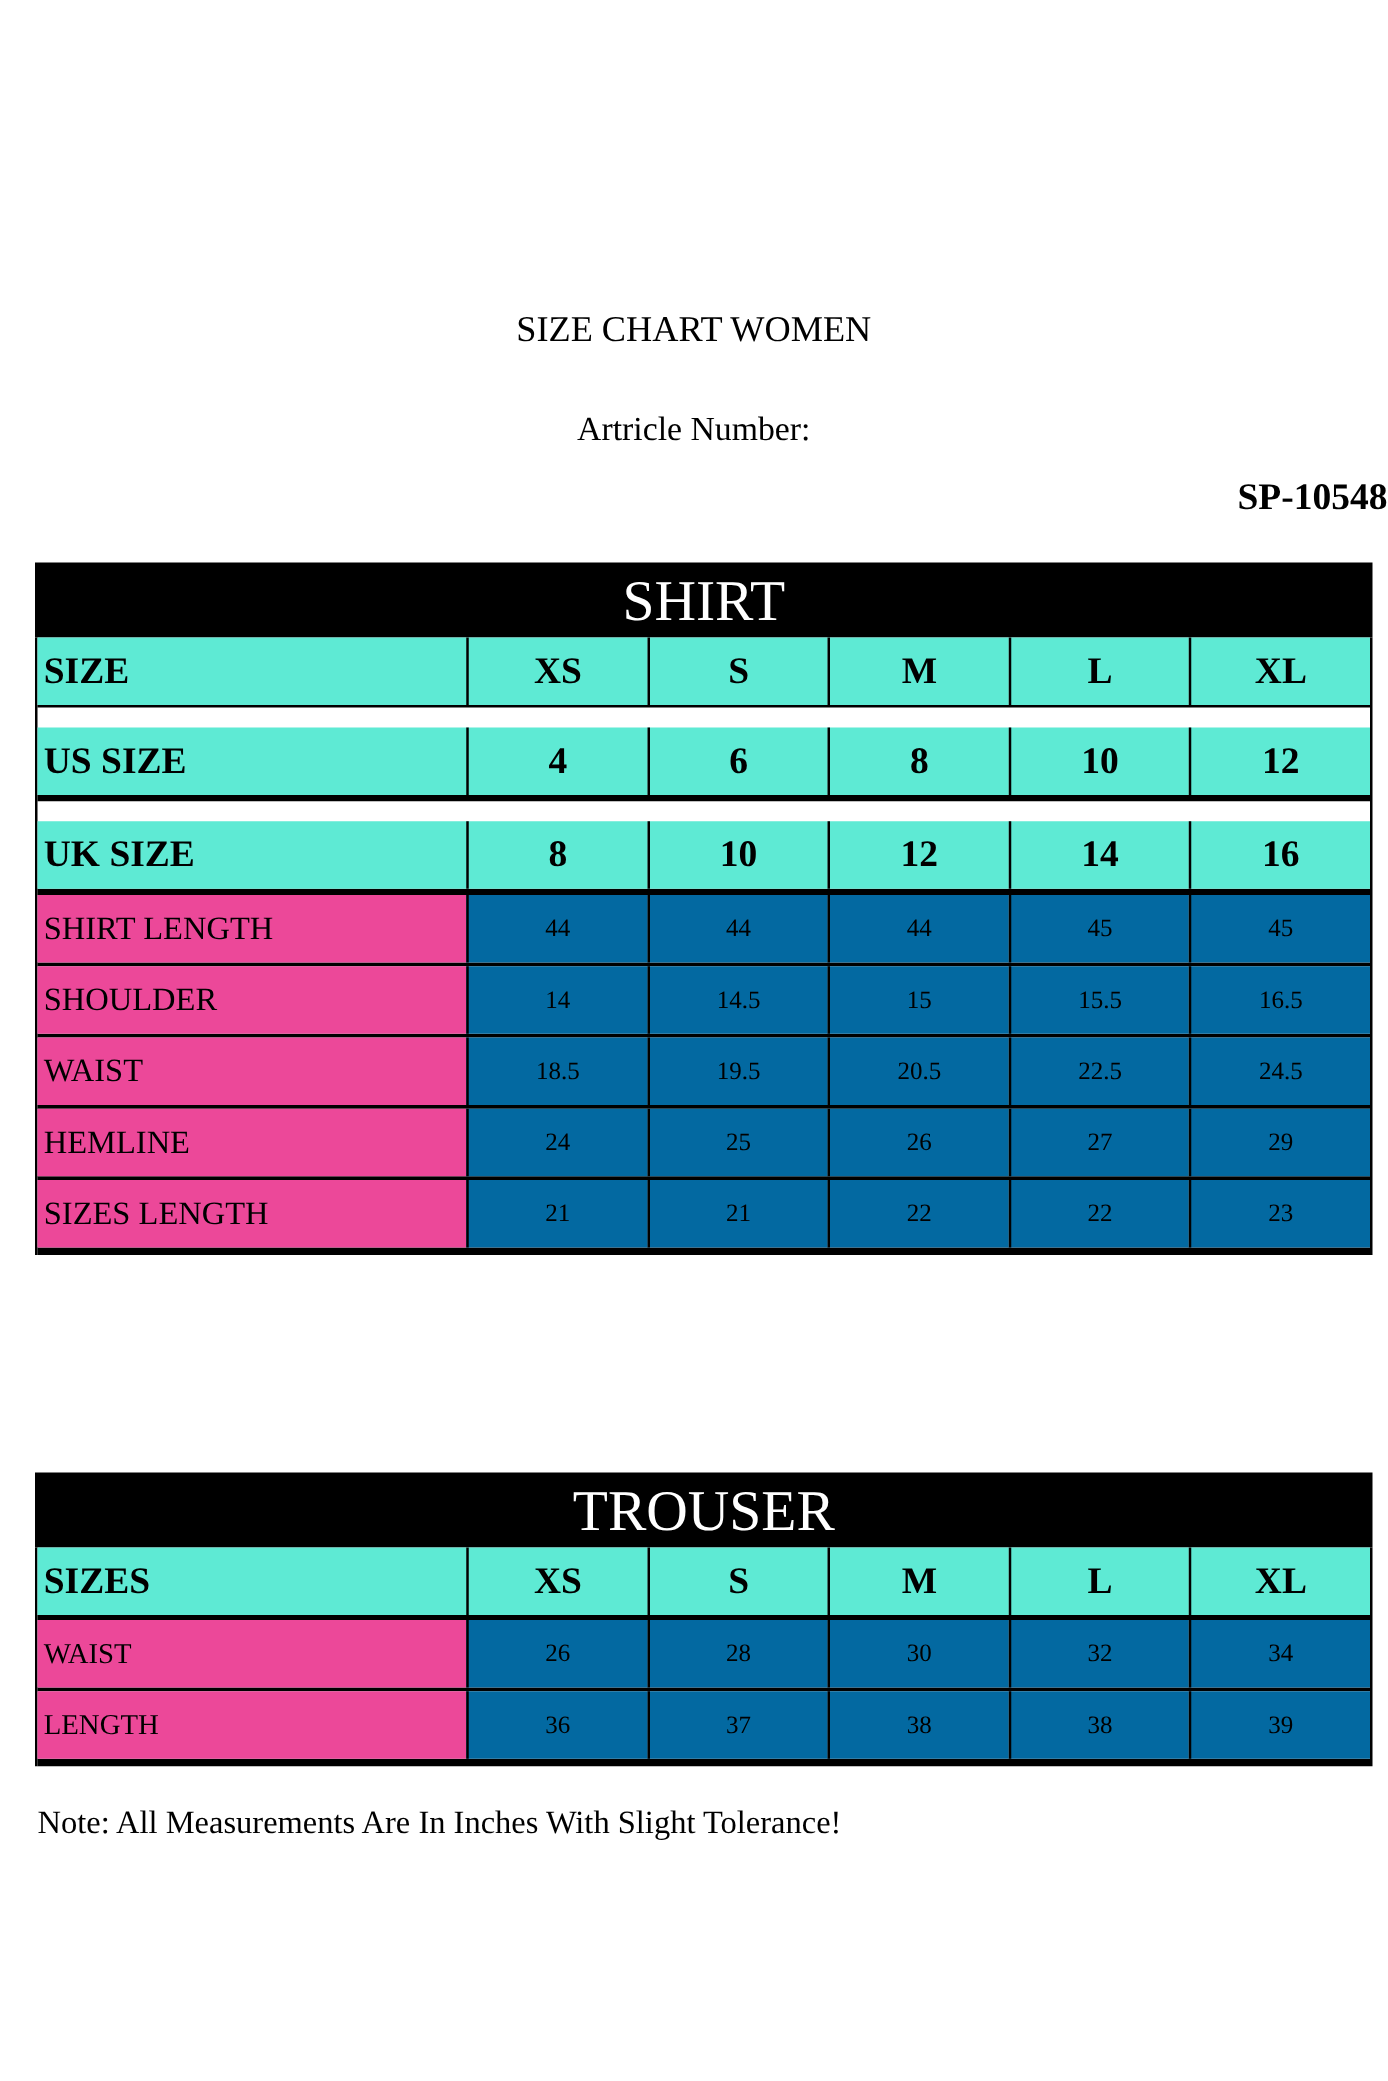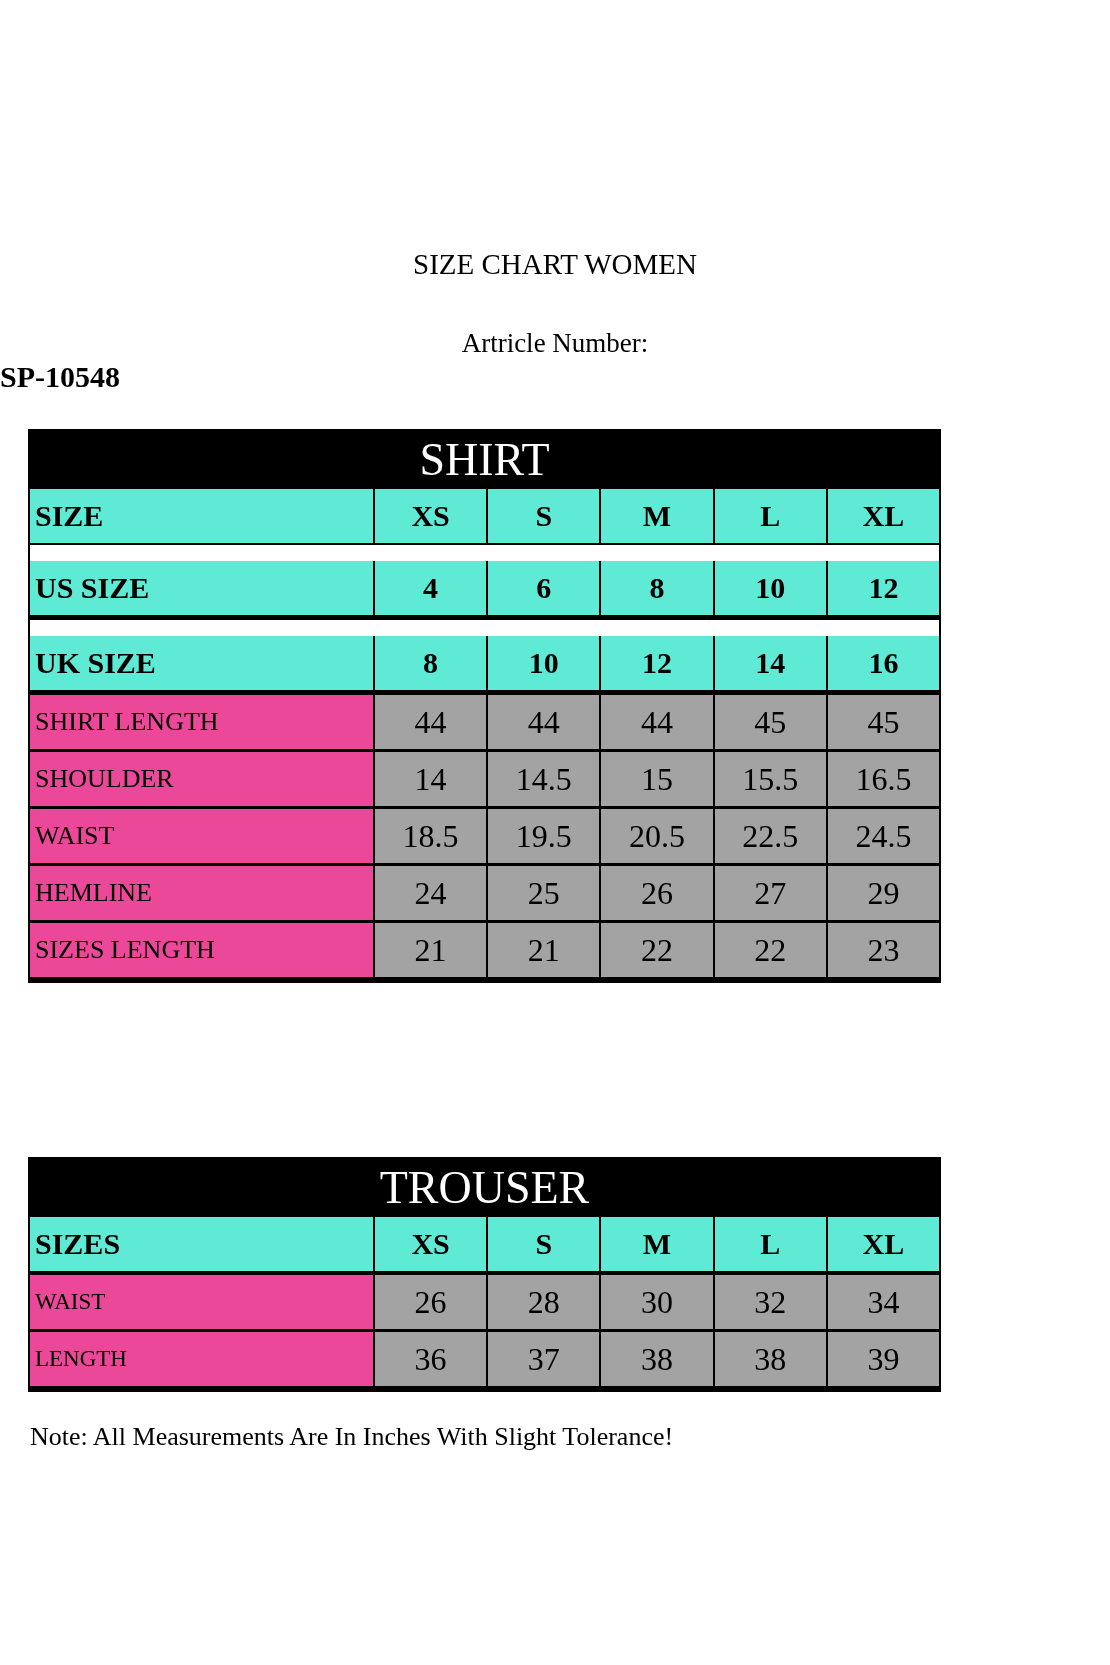--- a/index.html
+++ b/index.html
@@ -7,23 +7,23 @@
     width:1110px; height:1665px; background:#ffffff; color:#000000;
     font-family:"Liberation Serif", serif; position:relative; overflow:hidden;
   }
   .page-title {
     padding-top:238px; text-align:center; font-size:29px; line-height:52px;
   }
   .article-label {
     margin-top:38px; text-align:center; font-size:27px; line-height:31px;
   }
   .article-number {
-    margin-top:0; text-align:left; font-size:30px; font-weight:bold; line-height:35px;
+    margin-top:21px; text-align:right; font-size:30px; font-weight:bold; line-height:35px;
   }
-  .size-table { margin-left:28px; width:913px; }
+  .size-table { margin-left:28px; width:1070px; }
   .size-table.shirt   { margin-top:35px; }
   .size-table.trouser { margin-top:174px; }
   .band {
     height:60px; background:#000000; color:#ffffff; font-size:46px;
     display:flex; align-items:center; justify-content:center;
   }
   .rows { border-left:2px solid #000; border-right:2px solid #000; }
   .row {
     display:grid; grid-template-columns:343px repeat(5,1fr); height:54px;
     box-sizing:content-box;
@@ -32,21 +32,21 @@
   .row.bb3 { border-bottom:3px solid #000; }
   .row.bb4 { border-bottom:4px solid #000; }
   .row.bb5 { border-bottom:5px solid #000;margin-top:16px; }
   .row.bb6 { border-bottom:6px solid #000; }
   .cell {
     display:flex; align-items:center; justify-content:center;
     border-left:2px solid #000; overflow:hidden;
   }
   .cell.label { justify-content:flex-start; padding-left:5px; border-left:none; }
   .row.size-header .cell { font-weight:bold; font-size:30px; background:#5eead4; }
-  .row.measure .cell { font-size:32px; background:#a3a3a3; }
+  .row.measure .cell { font-size:20px; background:#0369a1; }
   .row.measure .cell.label { font-size:26px; background:#ec4899; }
   .trouser .row.measure .cell.label { font-size:23px; }
   .note { margin:30px 0 14px 30px; font-size:26px; }
 </style>
 </head>
 <body>
 
 <div class="page-title">SIZE CHART WOMEN</div>
 <div class="article-label">Artricle Number:</div>
 <div class="article-number">SP-10548</div>

